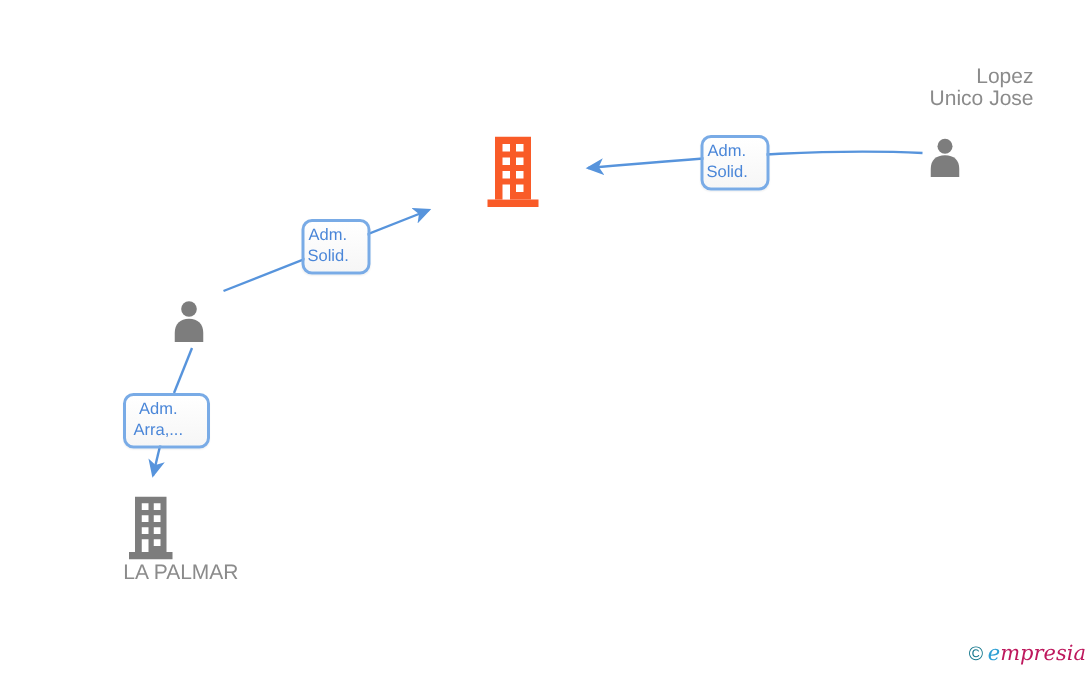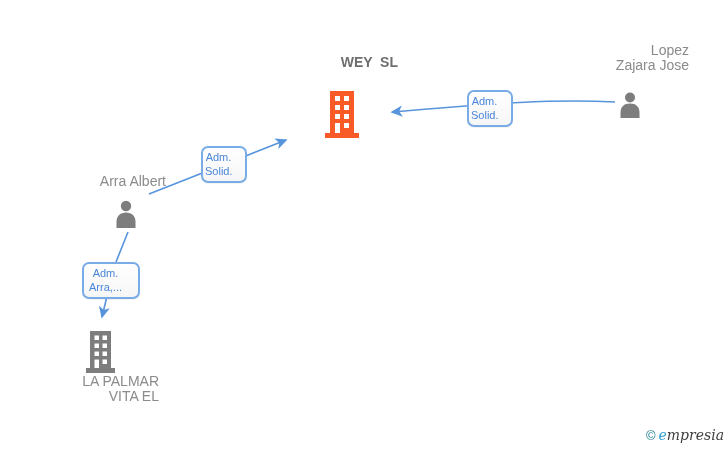--- a/index.html
+++ b/index.html
@@ -45,73 +45,69 @@
   .watermark {
     position: absolute;
     right: 4px;
     bottom: 6px;
     font-size: 14px;
     line-height: 16px;
   }
   .wm-copy  { color: #17798e; font-size: 13px; margin-right: 3px; }
   .wm-brand { font-family: "DejaVu Serif", serif; font-style: italic; }
   .wm-e     { color: #2d9fd4; }
-  .wm-rest  { color: #404040; }
+  .wm-rest  { color: #be185d; }
 </style>
 </head>
 <body>
 
 <div class="canvas">
 
   <svg class="edges" viewBox="0 0 728 450">
     <defs>
       <marker id="arrowhead" markerWidth="9" markerHeight="8" refX="6.5" refY="3.5" orient="auto">
         <path d="M0,0 L7.5,3.5 L0,7 L2,3.5 z" fill="#5794dc"></path>
       </marker>
     </defs>
     <path d="M 615 102 C 555 99 495 103 392 112" fill="none" stroke="#5794dc" stroke-width="1.6" marker-end="url(#arrowhead)"></path>
     <path d="M 149 194 L 286 140" fill="none" stroke="#5794dc" stroke-width="1.6" marker-end="url(#arrowhead)"></path>
     <path d="M 128 232 L 116 262" fill="none" stroke="#5794dc" stroke-width="1.6"></path>
     <path d="M 107 296 L 102 317" fill="none" stroke="#5794dc" stroke-width="1.6" marker-end="url(#arrowhead)"></path>
   </svg>
 
   <div class="node-text company-name" style="left:278px; top:55px; width:120px;">
-    <div class="node-line">WEY  SL</div>
   </div>
   <svg class="icon" style="left:324px; top:91px;" width="36" height="47" viewBox="0 0 36 47">
     <g fill="#f95b28">
       <rect x="6" y="0" width="24" height="42"></rect>
       <rect x="1" y="42" width="34" height="5"></rect>
     </g>
     <g fill="#ffffff">
       <rect x="11" y="5" width="5" height="5"></rect>
         <rect x="20" y="5" width="5" height="5"></rect>
       <rect x="11" y="14" width="5" height="5"></rect>
         <rect x="20" y="14" width="5" height="5"></rect>
       <rect x="11" y="23" width="5" height="5"></rect>
         <rect x="20" y="23" width="5" height="5"></rect>
       <rect x="20" y="32" width="5" height="5"></rect>
       <rect x="11" y="32" width="5" height="10"></rect>
     </g>
   </svg>
 
   <div class="node-text" style="left:569px; top:43px; width:120px;">
     <div class="node-line">Lopez</div>
-    <div class="node-line">Zajara Jose</div>
+    <div class="node-line">Unico Jose</div>
   </div>
   <svg class="icon" style="left:616px; top:90px;" width="28" height="28" viewBox="0 0 28 28">
     <g fill="#7d7d7d">
       <circle cx="14" cy="7.5" r="5"></circle>
       <path d="M14 13.5 c-6 0 -9.5 3.4 -9.5 9 V28 h19 v-5.5 c0 -5.6 -3.5 -9 -9.5 -9 z"></path>
     </g>
   </svg>
 
-  <div class="node-text" style="left:66px; top:174px; width:100px;">
-    <div class="node-line">Arra Albert</div>
-  </div>
   <svg class="icon" style="left:112px; top:198px;" width="28" height="30" viewBox="0 0 28 30">
     <g fill="#7d7d7d">
       <circle cx="14" cy="8" r="5.2"></circle>
       <path d="M14 14.5 c-6 0 -9.5 3.6 -9.5 9.5 V30 h19 v-6 c0 -5.9 -3.5 -9.5 -9.5 -9.5 z"></path>
     </g>
   </svg>
 
   <svg class="icon" style="left:85px; top:331px;" width="31" height="42" viewBox="0 0 31 42">
     <g fill="#7d7d7d">
       <rect x="5" y="0" width="21" height="37"></rect>
@@ -123,21 +119,20 @@
       <rect x="9.5" y="12.5" width="4.5" height="4.5"></rect>
         <rect x="17.5" y="12.5" width="4.5" height="4.5"></rect>
       <rect x="9.5" y="20.5" width="4.5" height="4.5"></rect>
         <rect x="17.5" y="20.5" width="4.5" height="4.5"></rect>
       <rect x="17.5" y="28.5" width="4.5" height="4.5"></rect>
       <rect x="9.5" y="28.5" width="4.5" height="8.5"></rect>
     </g>
   </svg>
   <div class="node-text" style="left:39px; top:374px; width:120px;">
     <div class="node-line">LA PALMAR</div>
-    <div class="node-line">VITA EL</div>
   </div>
 
   <div class="edge-label" style="left:467px; top:90px; width:46px;">
     <div>Adm.</div>
     <div>Solid.</div>
   </div>
   <div class="edge-label" style="left:201px; top:146px; width:46px;">
     <div>Adm.</div>
     <div>Solid.</div>
   </div>

